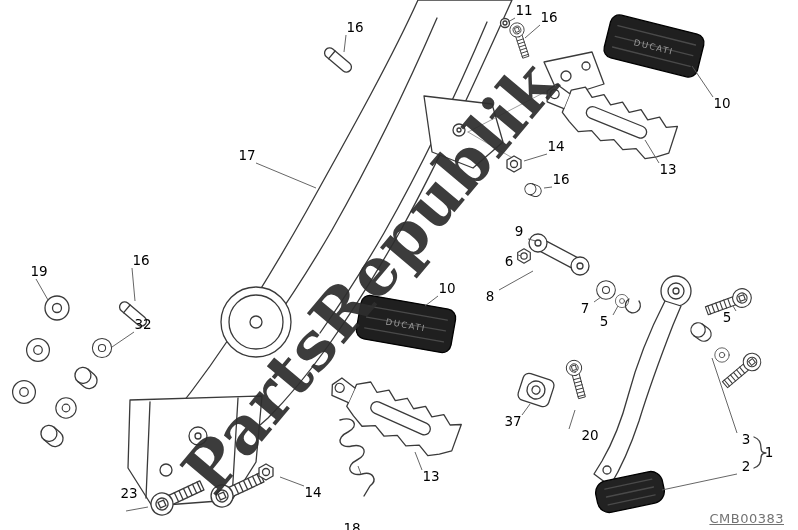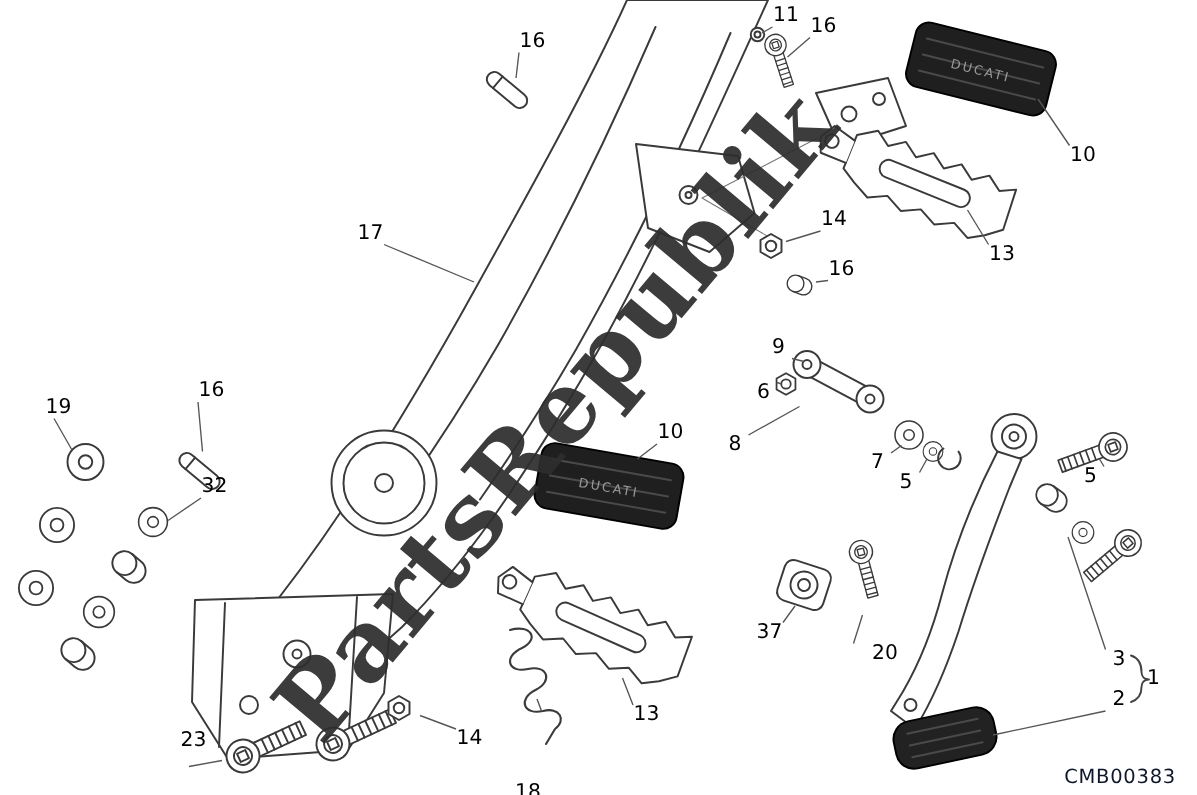--- a/index.html
+++ b/index.html
@@ -15,21 +15,21 @@
   }
   .watermark{
     position:absolute;left:370px;top:277px;
     transform:translate(-50%,-50%) rotate(-50deg);
     font-family:"DejaVu Serif", serif;font-weight:700;font-size:66px;
     color:#2e2e2e;white-space:nowrap;letter-spacing:1px;opacity:0.93;
     pointer-events:none;
   }
   .catalog-code{
     position:absolute;right:14px;bottom:4px;
-    font-size:13px;color:#0f172a;letter-spacing:0.5px;
+    font-size:13px;color:#737373;letter-spacing:0.5px;text-decoration:underline;
   }
 </style>
 </head>
 <body>
 
 <div class="canvas">
 
   <svg class="art" width="798" height="530" viewBox="0 0 798 530">
     <defs>
       <g id="pad">

